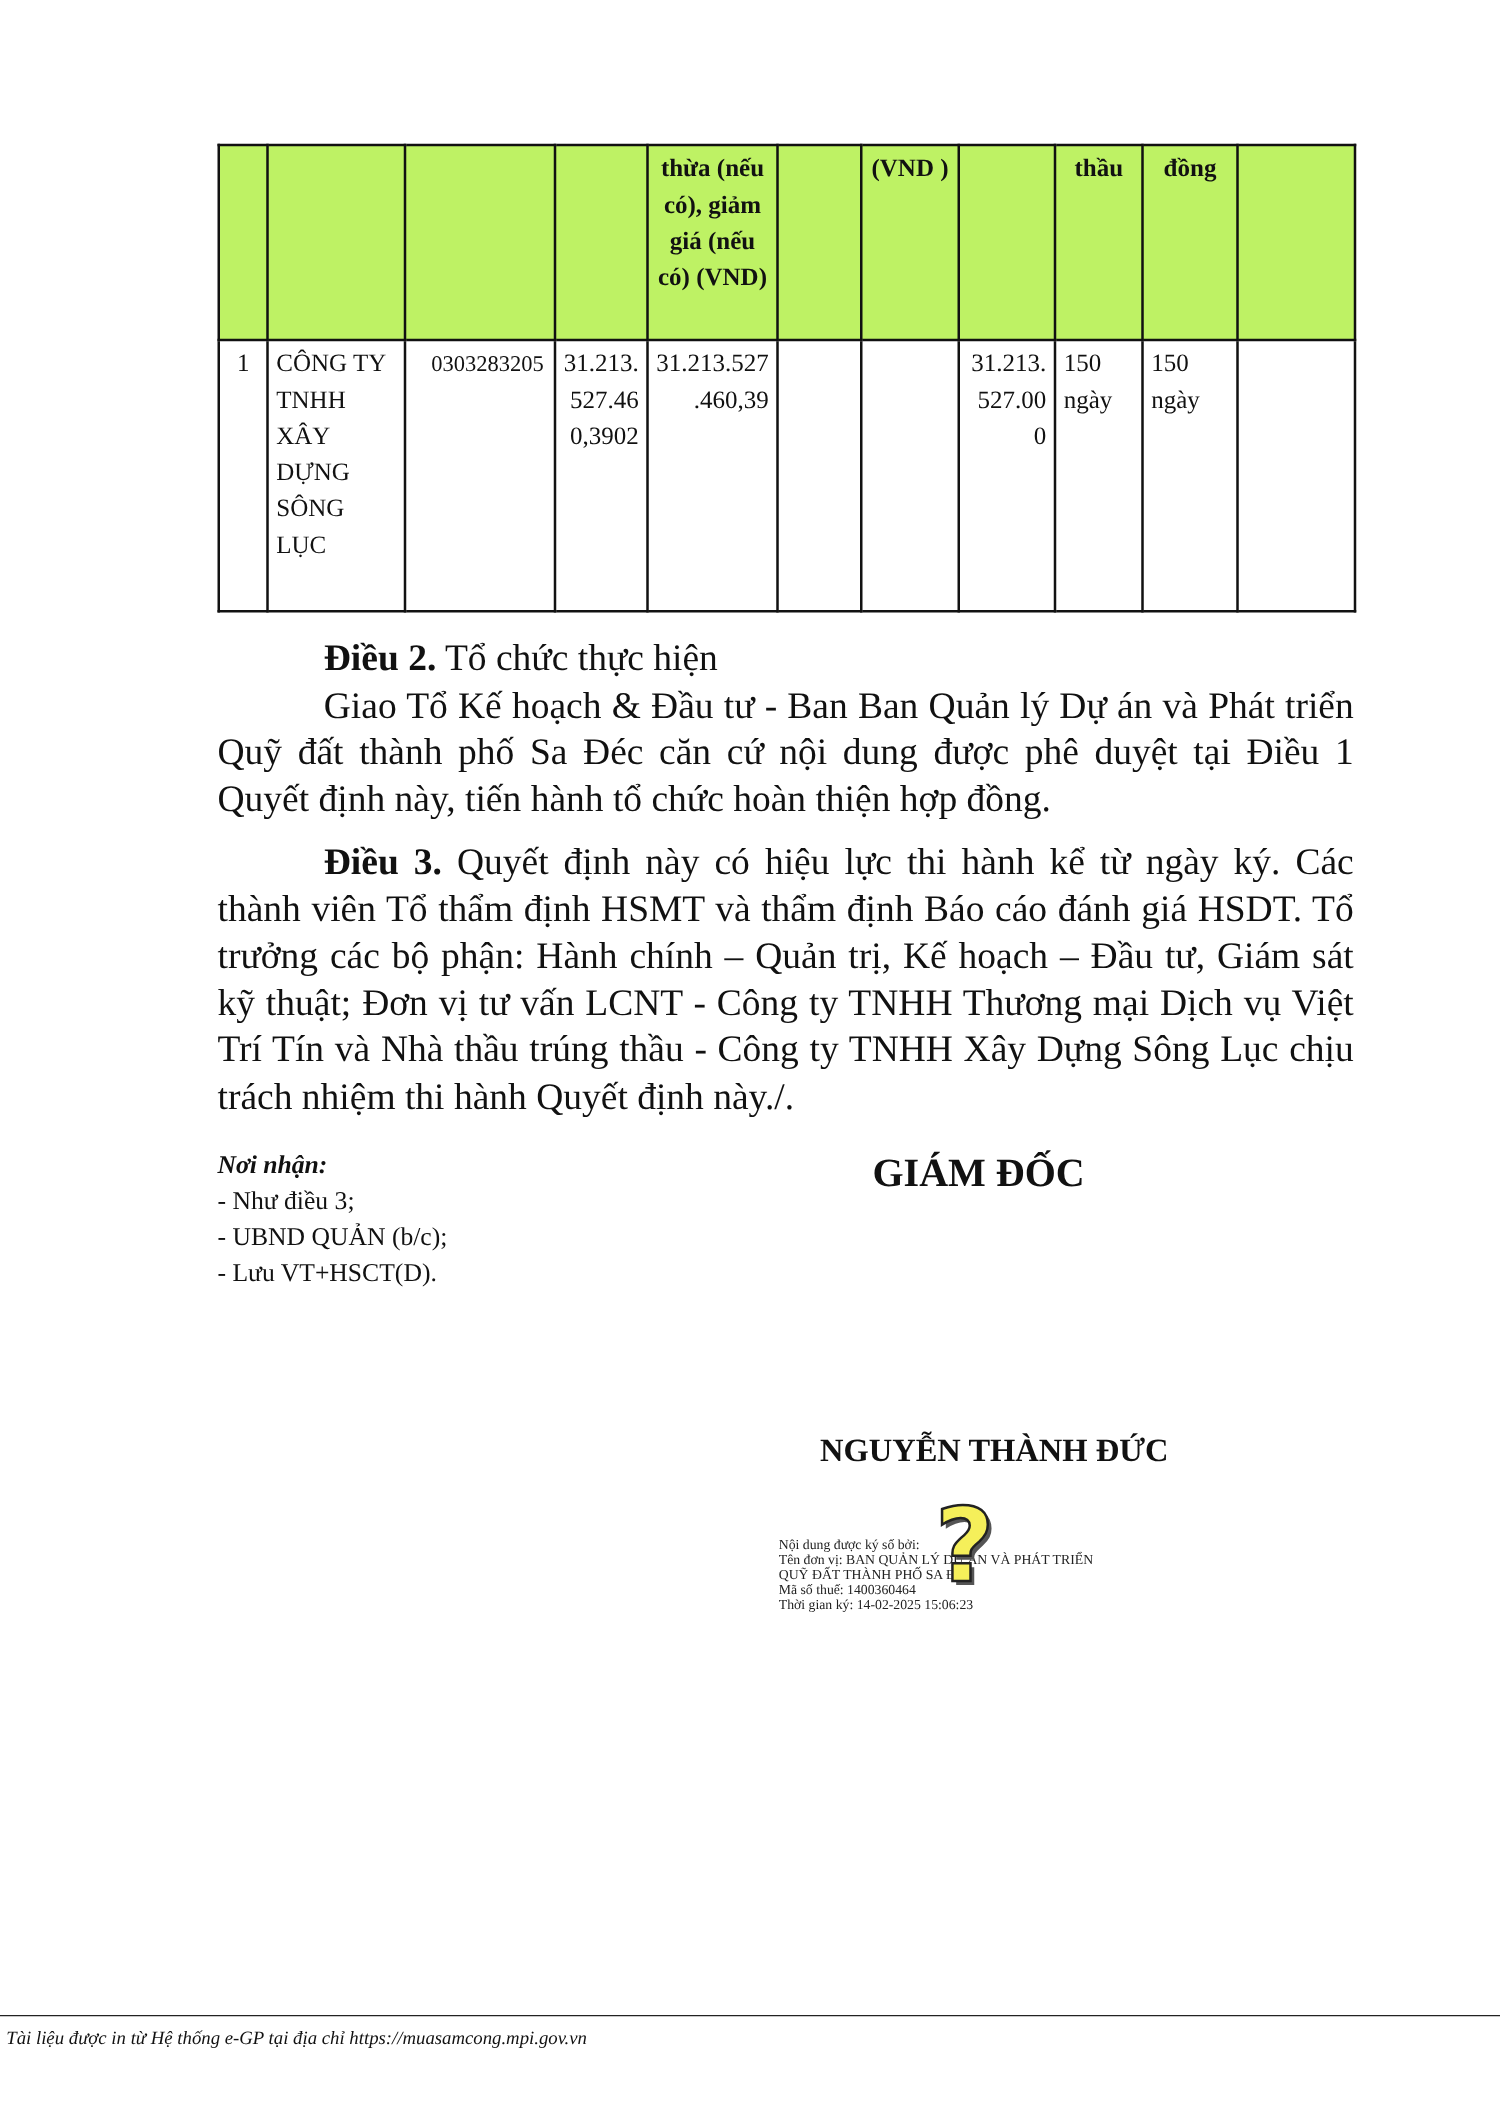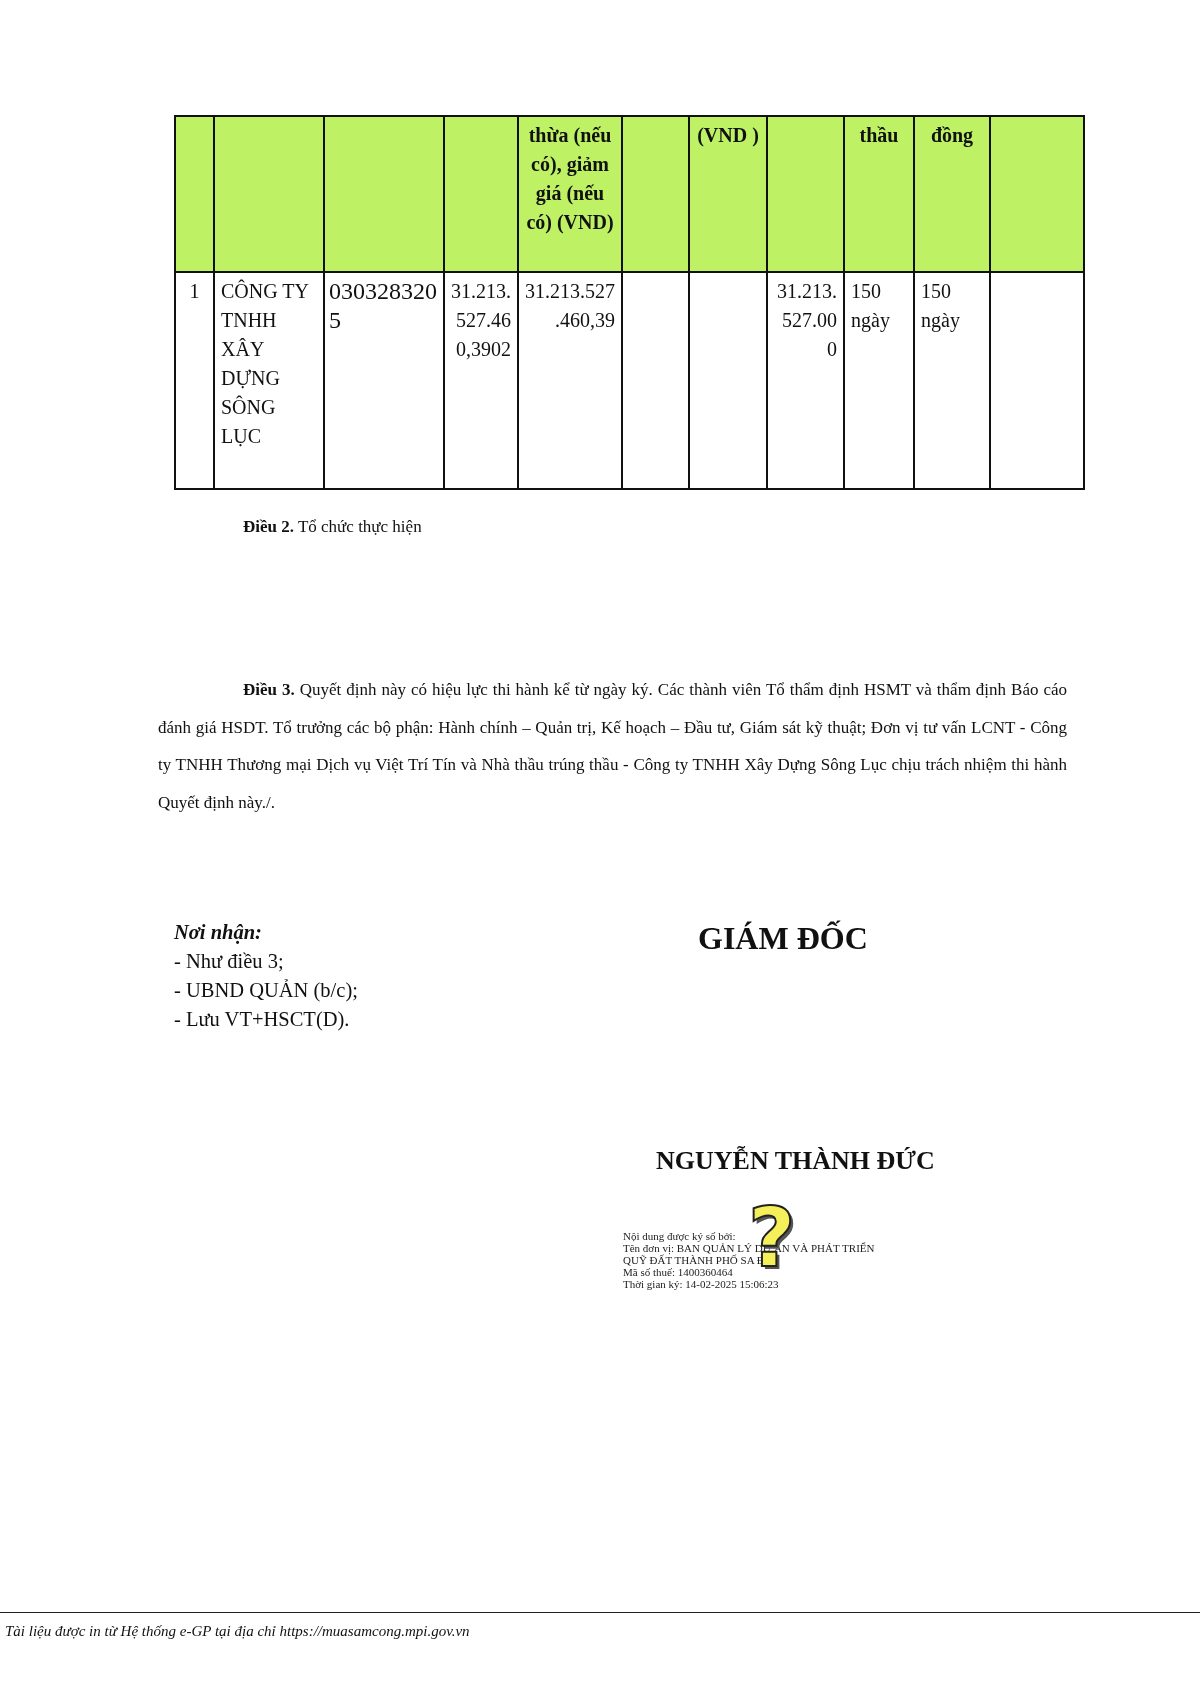--- a/index.html
+++ b/index.html
@@ -14,22 +14,22 @@
   }
   table.bid td, table.bid th {
     border: 2px solid #111; vertical-align: top; padding: 4px 6px 0 6px;
     word-wrap: break-word; overflow-wrap: anywhere;
   }
   table.bid thead th { background: #bef264; font-weight: bold; text-align: center; height: 150px; }
   table.bid tbody td { height: 211px; }
   .r { text-align: right; }
   .c { text-align: center; }
   .para {
-    position: absolute; left: 158px; width: 909px;
-    font-size: 17px; line-height: 37.5px; text-align: justify;
+    position: absolute; left: 174px; width: 909px;
+    font-size: 30px; line-height: 37.5px; text-align: justify;
   }
   .indent { text-indent: 85px; }
   .recv { position: absolute; left: 174px; top: 918px; font-size: 20.5px; line-height: 29px; }
   .recv .title { font-weight: bold; font-style: italic; }
   .sign-title { position: absolute; left: 698px; top: 920px; font-size: 32px; font-weight: bold; }
   .sign-name { position: absolute; left: 620px; top: 1146px; font-size: 26px; font-weight: bold; margin-left: 36px; }
   .digisig { position: absolute; left: 623px; top: 1230px; font-size: 11px; line-height: 12px; color: #222; }
   .qmark {
     position: absolute; left: 748px; top: 1198px; width: 50px; height: 80px;
     font-family: "DejaVu Sans", sans-serif; font-weight: bold; font-size: 82px; line-height: 80px;
@@ -67,35 +67,36 @@
       <th></th>
       <th>thầu</th>
       <th>đồng</th>
       <th></th>
     </tr>
   </thead>
   <tbody>
     <tr>
       <td class="c">1</td>
       <td>CÔNG TY TNHH XÂY DỰNG SÔNG LỤC</td>
-      <td style="font-size:24px;padding-left:4px;">0303283205</td>
+      <td style="font-size:18px;padding-left:20px;">0303283205</td>
       <td class="r">31.213.527.460,3902</td>
       <td class="r">31.213.527.460,39</td>
       <td></td>
       <td></td>
       <td class="r">31.213.527.000</td>
       <td>150 ngày</td>
       <td>150 ngày</td>
       <td></td>
     </tr>
   </tbody>
 </table>
 
 <div class="para" style="top:508px;">
   <div class="indent"><b>Điều 2.</b><span> Tổ chức thực hiện</span></div>
+  <div class="indent">Giao Tổ Kế hoạch &amp; Đầu tư - Ban Ban Quản lý Dự án và Phát triển Quỹ đất thành phố Sa Đéc căn cứ nội dung được phê duyệt tại Điều 1 Quyết định này, tiến hành tổ chức hoàn thiện hợp đồng.</div>
 </div>
 
 <div class="para indent" style="top:671px;"><b>Điều 3.</b><span> Quyết định này có hiệu lực thi hành kể từ ngày ký. Các thành viên Tổ thẩm định HSMT và thẩm định Báo cáo đánh giá HSDT. Tổ trưởng các bộ phận: Hành chính – Quản trị, Kế hoạch – Đầu tư, Giám sát kỹ thuật; Đơn vị tư vấn LCNT - Công ty TNHH Thương mại Dịch vụ Việt Trí Tín và Nhà thầu trúng thầu - Công ty TNHH Xây Dựng Sông Lục chịu trách nhiệm thi hành Quyết định này./.</span></div>
 
 <div class="recv">
   <div class="title">Nơi nhận:</div>
   <div>- Như điều 3;</div>
   <div>- UBND QUẢN (b/c);</div>
   <div>- Lưu VT+HSCT(D).</div>
 </div>

